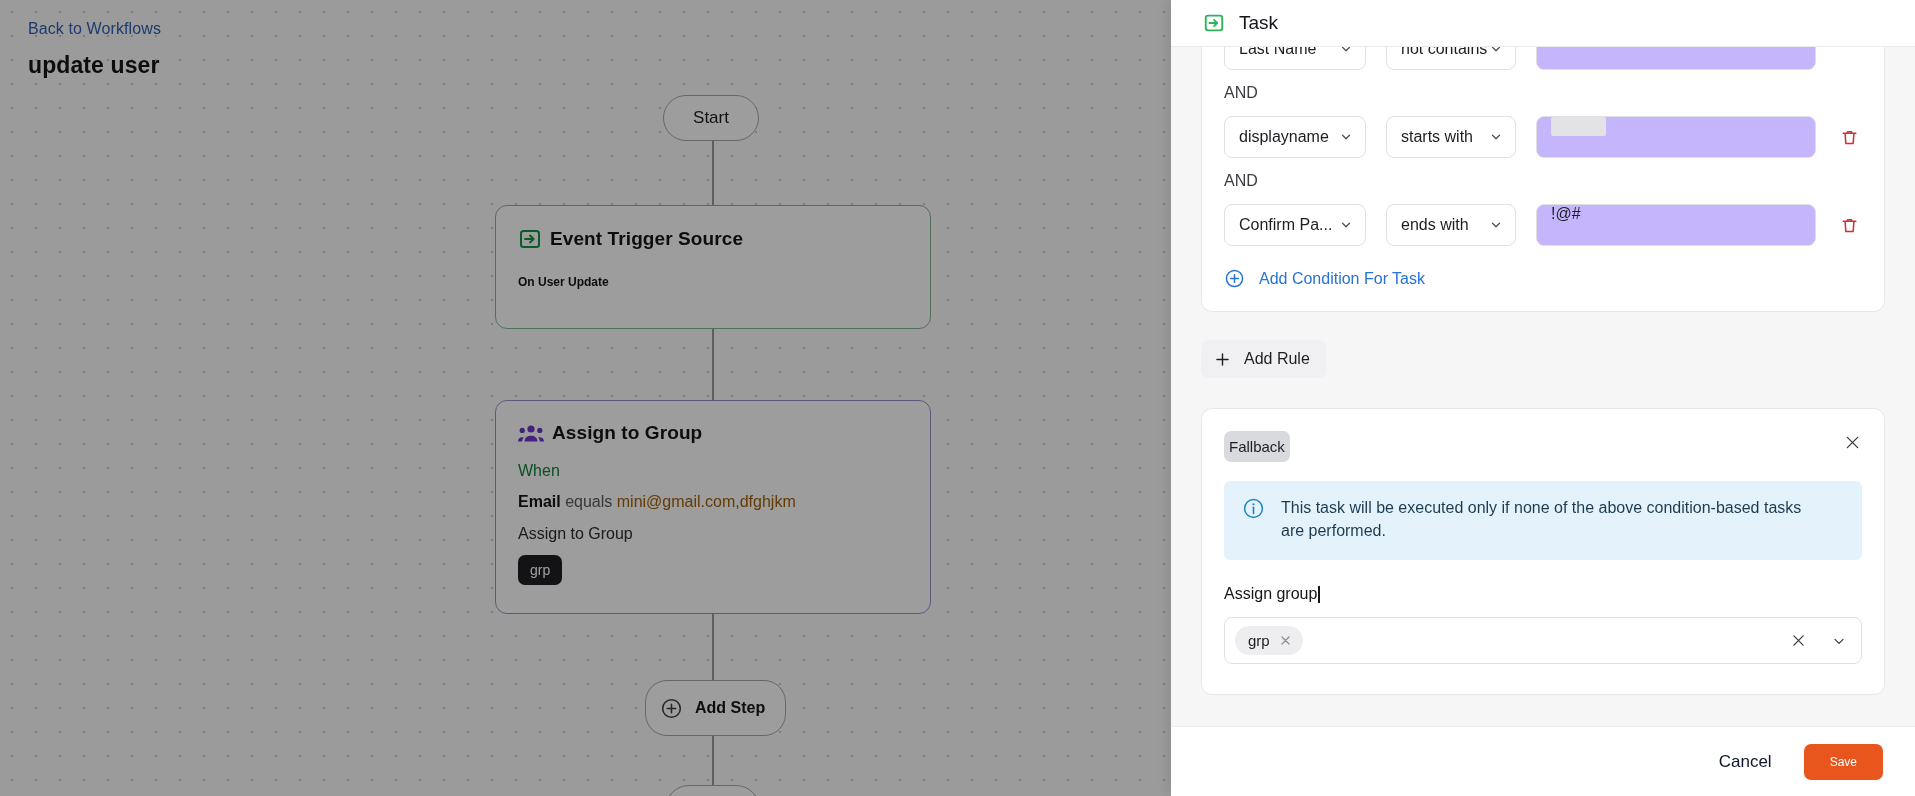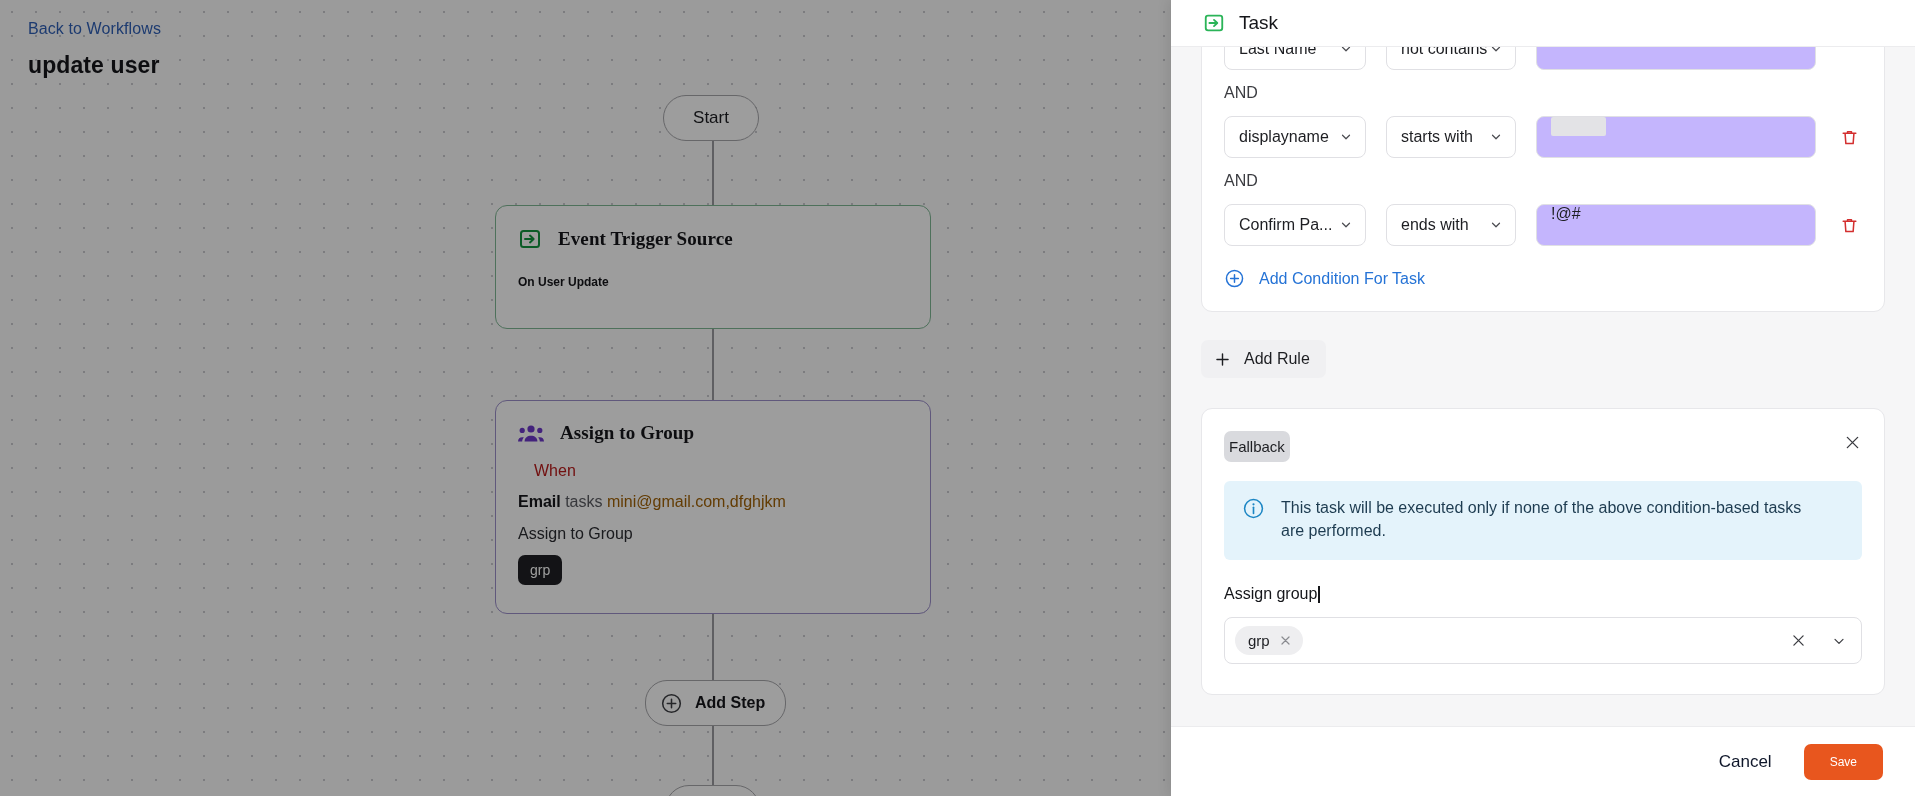--- a/index.html
+++ b/index.html
@@ -66,34 +66,33 @@
   }
   .node-assign {
     left: 495px; top: 400px; width: 436px; height: 214px;
     border: 1.4px solid #9b8ec9;
   }
   .node-partial {
     left: 665px; top: 785px; width: 95px; height: 48px;
     border: 1.4px solid #a6a6aa; border-radius: 25px;
   }
   .node-head {
-    display: flex; align-items: center; gap: 16px;
+    display: flex; align-items: center; gap: 8px;
     padding: 21px 22px 0 22px;
-    font-family: Liberation Serif, serif;
   }
   .node-head .ttl {
     font-size: 19px; font-weight: 600; color: #15161a; letter-spacing: .1px;
   }
   .node-sub {
     padding: 24px 22px 0 22px;
     font-size: 12px; font-weight: 700; color: #15161a;
   }
   .node-body { padding: 18px 22px 0 22px; }
   .node-body .lbl-when {
-    font-size: 16px; color: #b91c1c; margin-bottom: 13px; margin-left: 16px;
+    font-size: 16px; color: #15803d; margin-bottom: 13px;
   }
   .node-body .cond-line {
     font-size: 16px; color: #15161a; margin-bottom: 14px;
     white-space: nowrap; overflow: hidden;
   }
   .node-body .cond-line b { font-weight: 700; }
   .node-body .cond-line .op { color: #5a5b61; font-weight: 400; }
   .node-body .cond-line .val { color: #a16207; font-weight: 400; }
   .node-body .lbl-assign {
     font-size: 16px; color: #2b2c31; margin-bottom: 12px;
@@ -101,21 +100,21 @@
   .grp-chip {
     display: inline-flex; align-items: center; justify-content: center;
     background: #1f2024; color: #ffffff;
     font-size: 14px; font-weight: 500;
     border-radius: 7px; padding: 7px 12px;
   }
 
   
   .add-step {
     position: absolute; left: 645px; top: 680px;
-    height: 46px; padding: 0 20px 0 14px;
+    height: 56px; padding: 0 20px 0 14px;
     border: 1.3px solid #a6a6aa; border-radius: 22px;
     background: #fdfdfd;
     display: flex; align-items: center; gap: 12px;
     font-size: 16px; font-weight: 700; color: #15161a; z-index: 3; text-align: right;
   }
 
   .ico { display: inline-flex; align-items: center; justify-content: center; }
 
   
   .panel {
@@ -296,21 +295,21 @@
             <circle cx="21.8" cy="7.4" r="2.6"></circle>
             <path d="M26 18.4c0-2.7-1.9-4.2-4.2-4.2-.6 0-1.2.1-1.7.3 1 1 1.7 2.3 1.7 3.9z"></path>
           </svg>
         </span>
         <span class="ttl">Assign to Group</span>
       </div>
       <div class="node-body">
         <div class="lbl-when">When</div>
         <div class="cond-line">
           <b>Email</b>
-          <span class="op">tasks</span>
+          <span class="op">equals</span>
           <span class="val">mini@gmail.com,dfghjkm</span>
         </div>
         <div class="lbl-assign">Assign to Group</div>
         <span class="grp-chip">grp</span>
       </div>
     </div>
 
     <div class="add-step">
       <span class="ico">
         <svg width="23" height="23" viewBox="0 0 24 24" fill="none">

